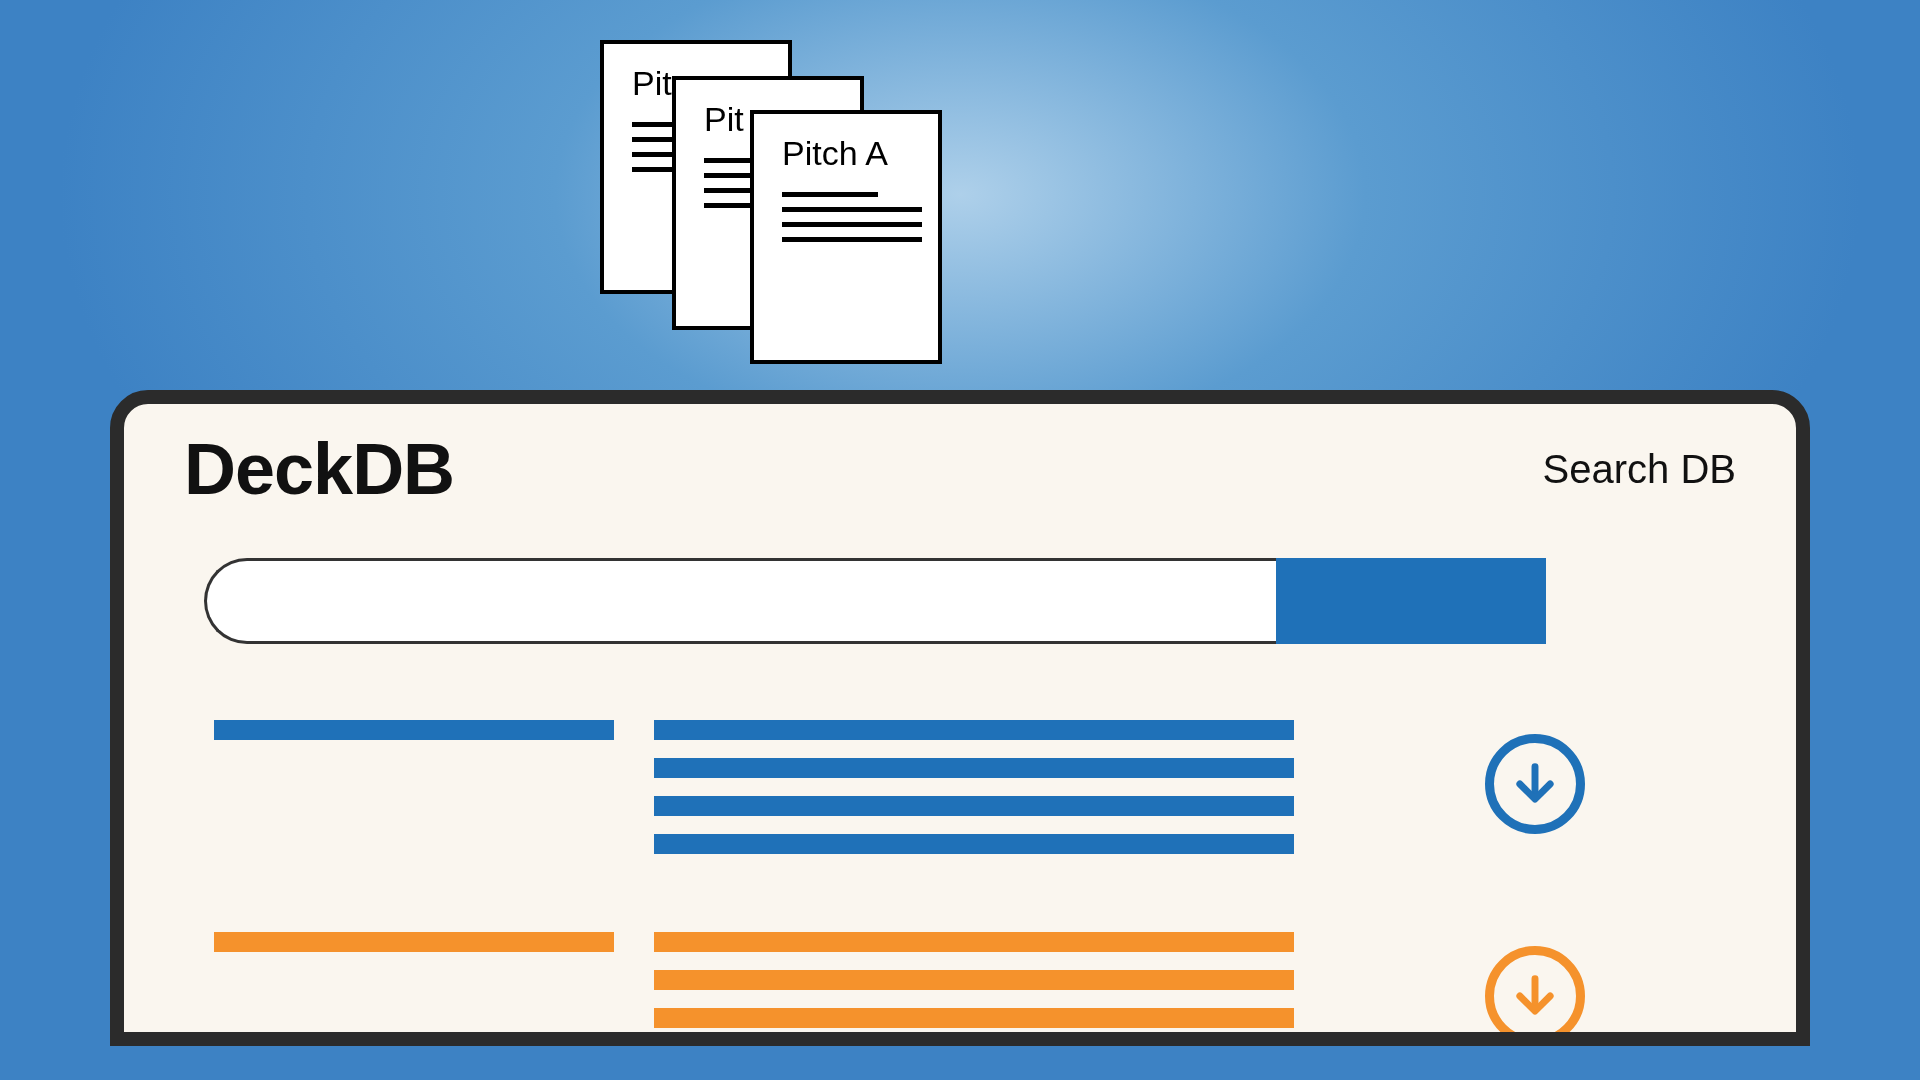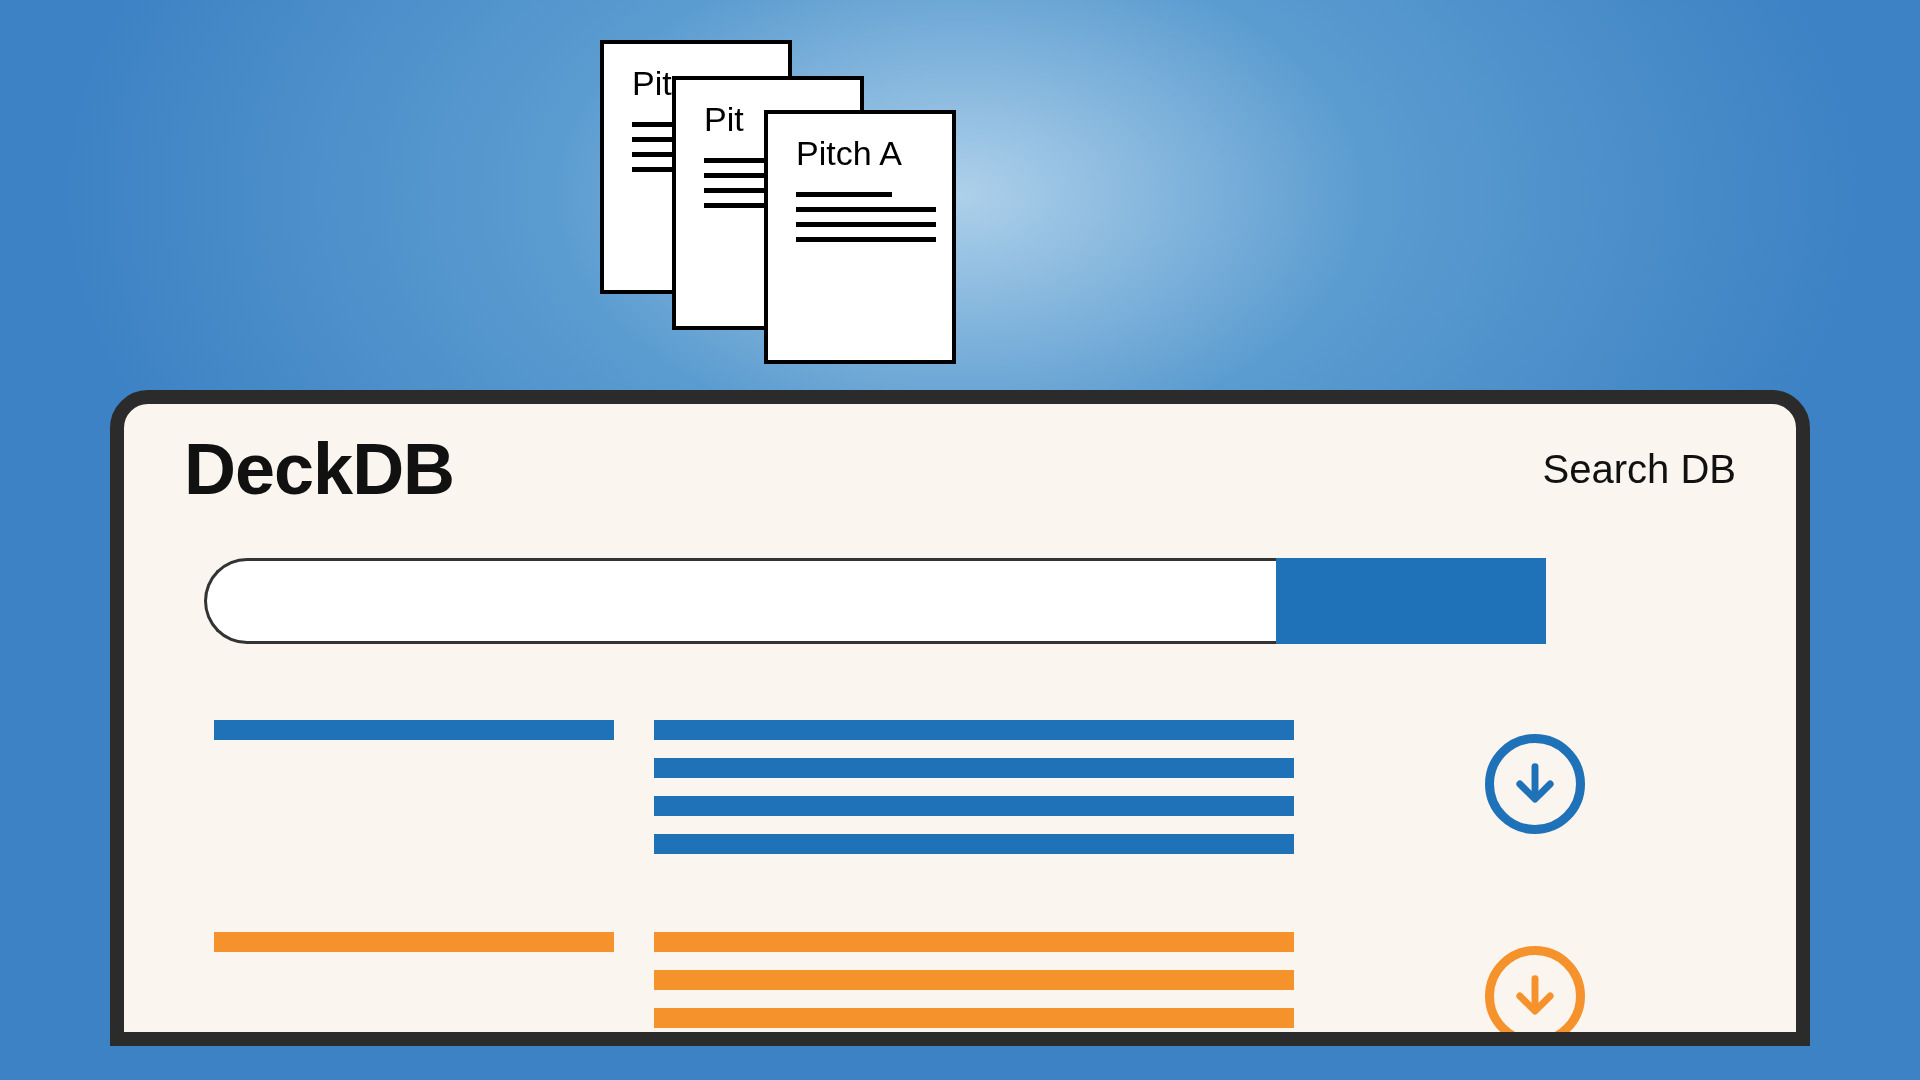--- a/index.html
+++ b/index.html
@@ -112,21 +112,21 @@
   </div>
   <div class="doc" style="left:72px;top:36px;">
     <div class="title">Pit</div>
     <div class="lines">
       <div class="ln short"></div>
         <div class="ln"></div>
         <div class="ln"></div>
         <div class="ln"></div>
     </div>
   </div>
-  <div class="doc" style="left:164px;top:70px;">
+  <div class="doc" style="left:150px;top:70px;">
     <div class="title" style="width:160px">Pitch A</div>
     <div class="lines">
       <div class="ln short"></div>
         <div class="ln"></div>
         <div class="ln"></div>
         <div class="ln"></div>
     </div>
   </div>
 </div>
 

